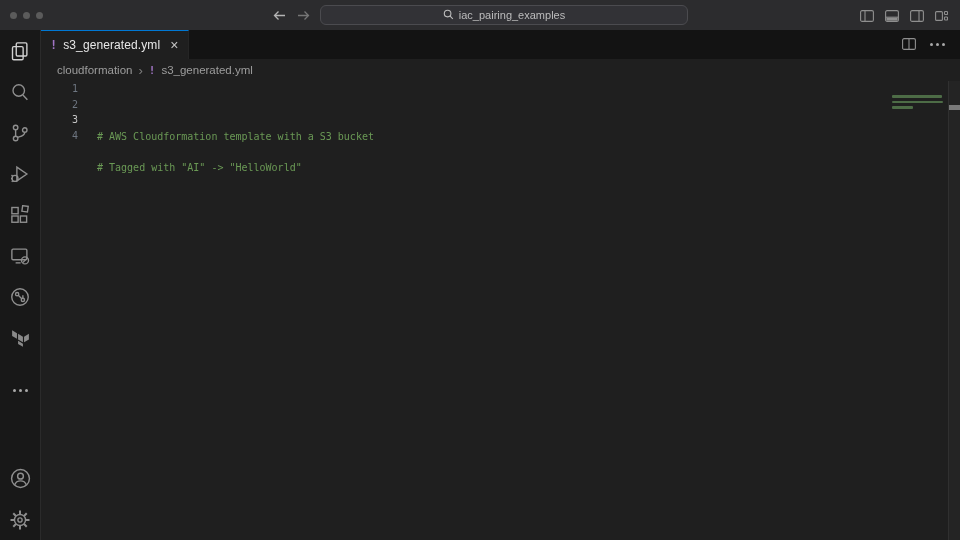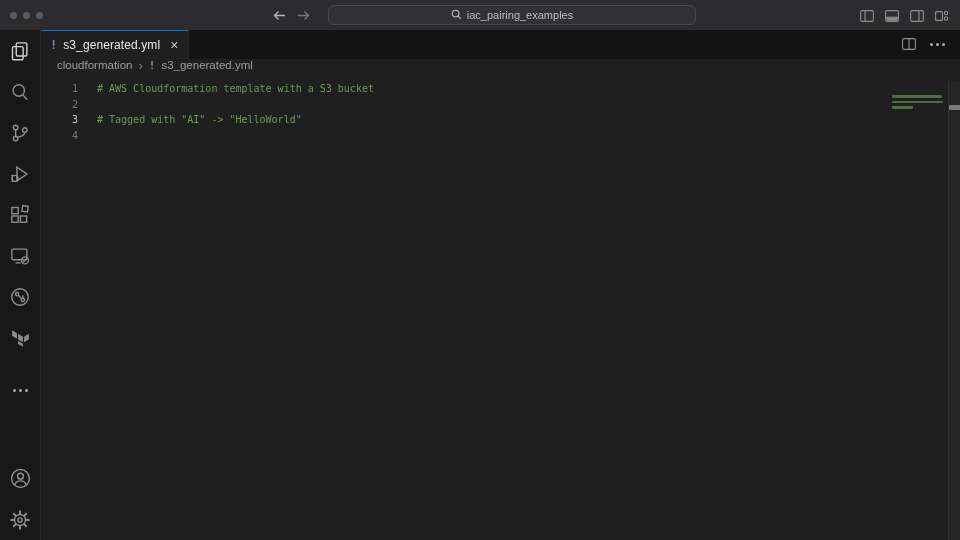--- a/index.html
+++ b/index.html
@@ -4,21 +4,21 @@
 <style>
   * { margin:0; padding:0; box-sizing:border-box; }
   html,body { width:960px; height:540px; overflow:hidden; }
   body { background:#1f1f1f; font-family:"Liberation Sans",sans-serif; position:relative; }
 
   
   .titlebar { position:relative; height:30px; background:#2c2c2e; }
   .traffic { position:absolute; left:10px; top:12px; display:flex; gap:6px; }
   .traffic .dot { width:7px; height:7px; border-radius:50%; background:#5b5b5b; }
   .nav-arrows { position:absolute; left:272px; top:8px; display:flex; gap:9px; align-items:center; }
-  .command-center { position:absolute; left:328px; top:5px; width:368px; height:20px;
+  .command-center { position:absolute; left:320px; top:5px; width:368px; height:20px;
     background:#323236; border:1px solid #4b4b4f; border-radius:6px;
     display:flex; align-items:center; justify-content:center; gap:5px;
     color:#bcbcbc; font-size:11px; }
   .win-icons { position:absolute; right:12px; top:8px; display:flex; gap:11px; align-items:center; }
 
   
   .main { display:flex; height:510px; }
   .activitybar { width:41px; background:#181818; border-right:1px solid #2b2b2b;
     display:flex; flex-direction:column; align-items:center; flex:none; }
   .ab-item { width:41px; height:41px; display:flex; align-items:center; justify-content:center; }
@@ -35,31 +35,31 @@
     background:#1f1f1f; border-top:1.5px solid #0078d4; border-right:1px solid #252525;
     min-width:142px; }
   .tab-exclaim { color:#a074c4; font-weight:bold; font-size:12px; font-family:"DejaVu Sans Mono",monospace; }
   .tab-label { color:#e8e8e8; font-size:12px; letter-spacing:.1px; }
   .tab-close { color:#c5c5c5; font-size:14px; line-height:1; margin-left:4px; cursor:default; }
   .tab-actions { margin-left:auto; display:flex; align-items:center; gap:14px; padding-right:15px; }
   .dots3 { display:flex; gap:3px; }
   .dots3 i { width:3px; height:3px; border-radius:50%; background:#a8a8a8; }
 
   
-  .breadcrumb { height:22px; display:flex; padding-left:16px; gap:6px;
+  .breadcrumb { height:22px; display:flex; align-items:center; padding-left:16px; gap:6px;
     font-size:11.5px; color:#9d9d9d; flex:none; }
   .crumb-sep { color:#7c7c7c; font-size:13px; line-height:1; }
   .crumb-exclaim { color:#a074c4; font-weight:bold; font-size:11px; font-family:"DejaVu Sans Mono",monospace; }
 
   
   .editor { flex:1; position:relative; font-family:"DejaVu Sans Mono",monospace; font-size:10px; }
   .code-line { display:flex; height:15.5px; line-height:15.5px; }
   .gutter { width:37px; text-align:right; color:#6e7681; flex:none; }
   .code-line.active .gutter { color:#c6c6c6; }
-  .code-text { padding-left:19px; color:#6a9955; white-space:pre; }
+  .code-text { padding-left:19px; color:#6a9955; white-space:pre;margin-top:48px; }
 
   
   .minimap { position:absolute; top:65px; right:16px; width:52px; }
   .minimap .mm { background:#567a4e; opacity:.85; border-radius:1px; margin-bottom:3px; height:2.5px; }
   .minimap .mm.w1 { width:50px; } .minimap .mm.w2 { width:51px; } .minimap .mm.w3 { width:21px; }
 
   
   .overview-ruler { position:absolute; top:51px; bottom:0; right:0; width:12px;
     background:#242424; border-left:1px solid #303030; }
   .cursor-marker { position:absolute; top:24px; left:0; right:0; height:5px; background:#7a7a7a; }

